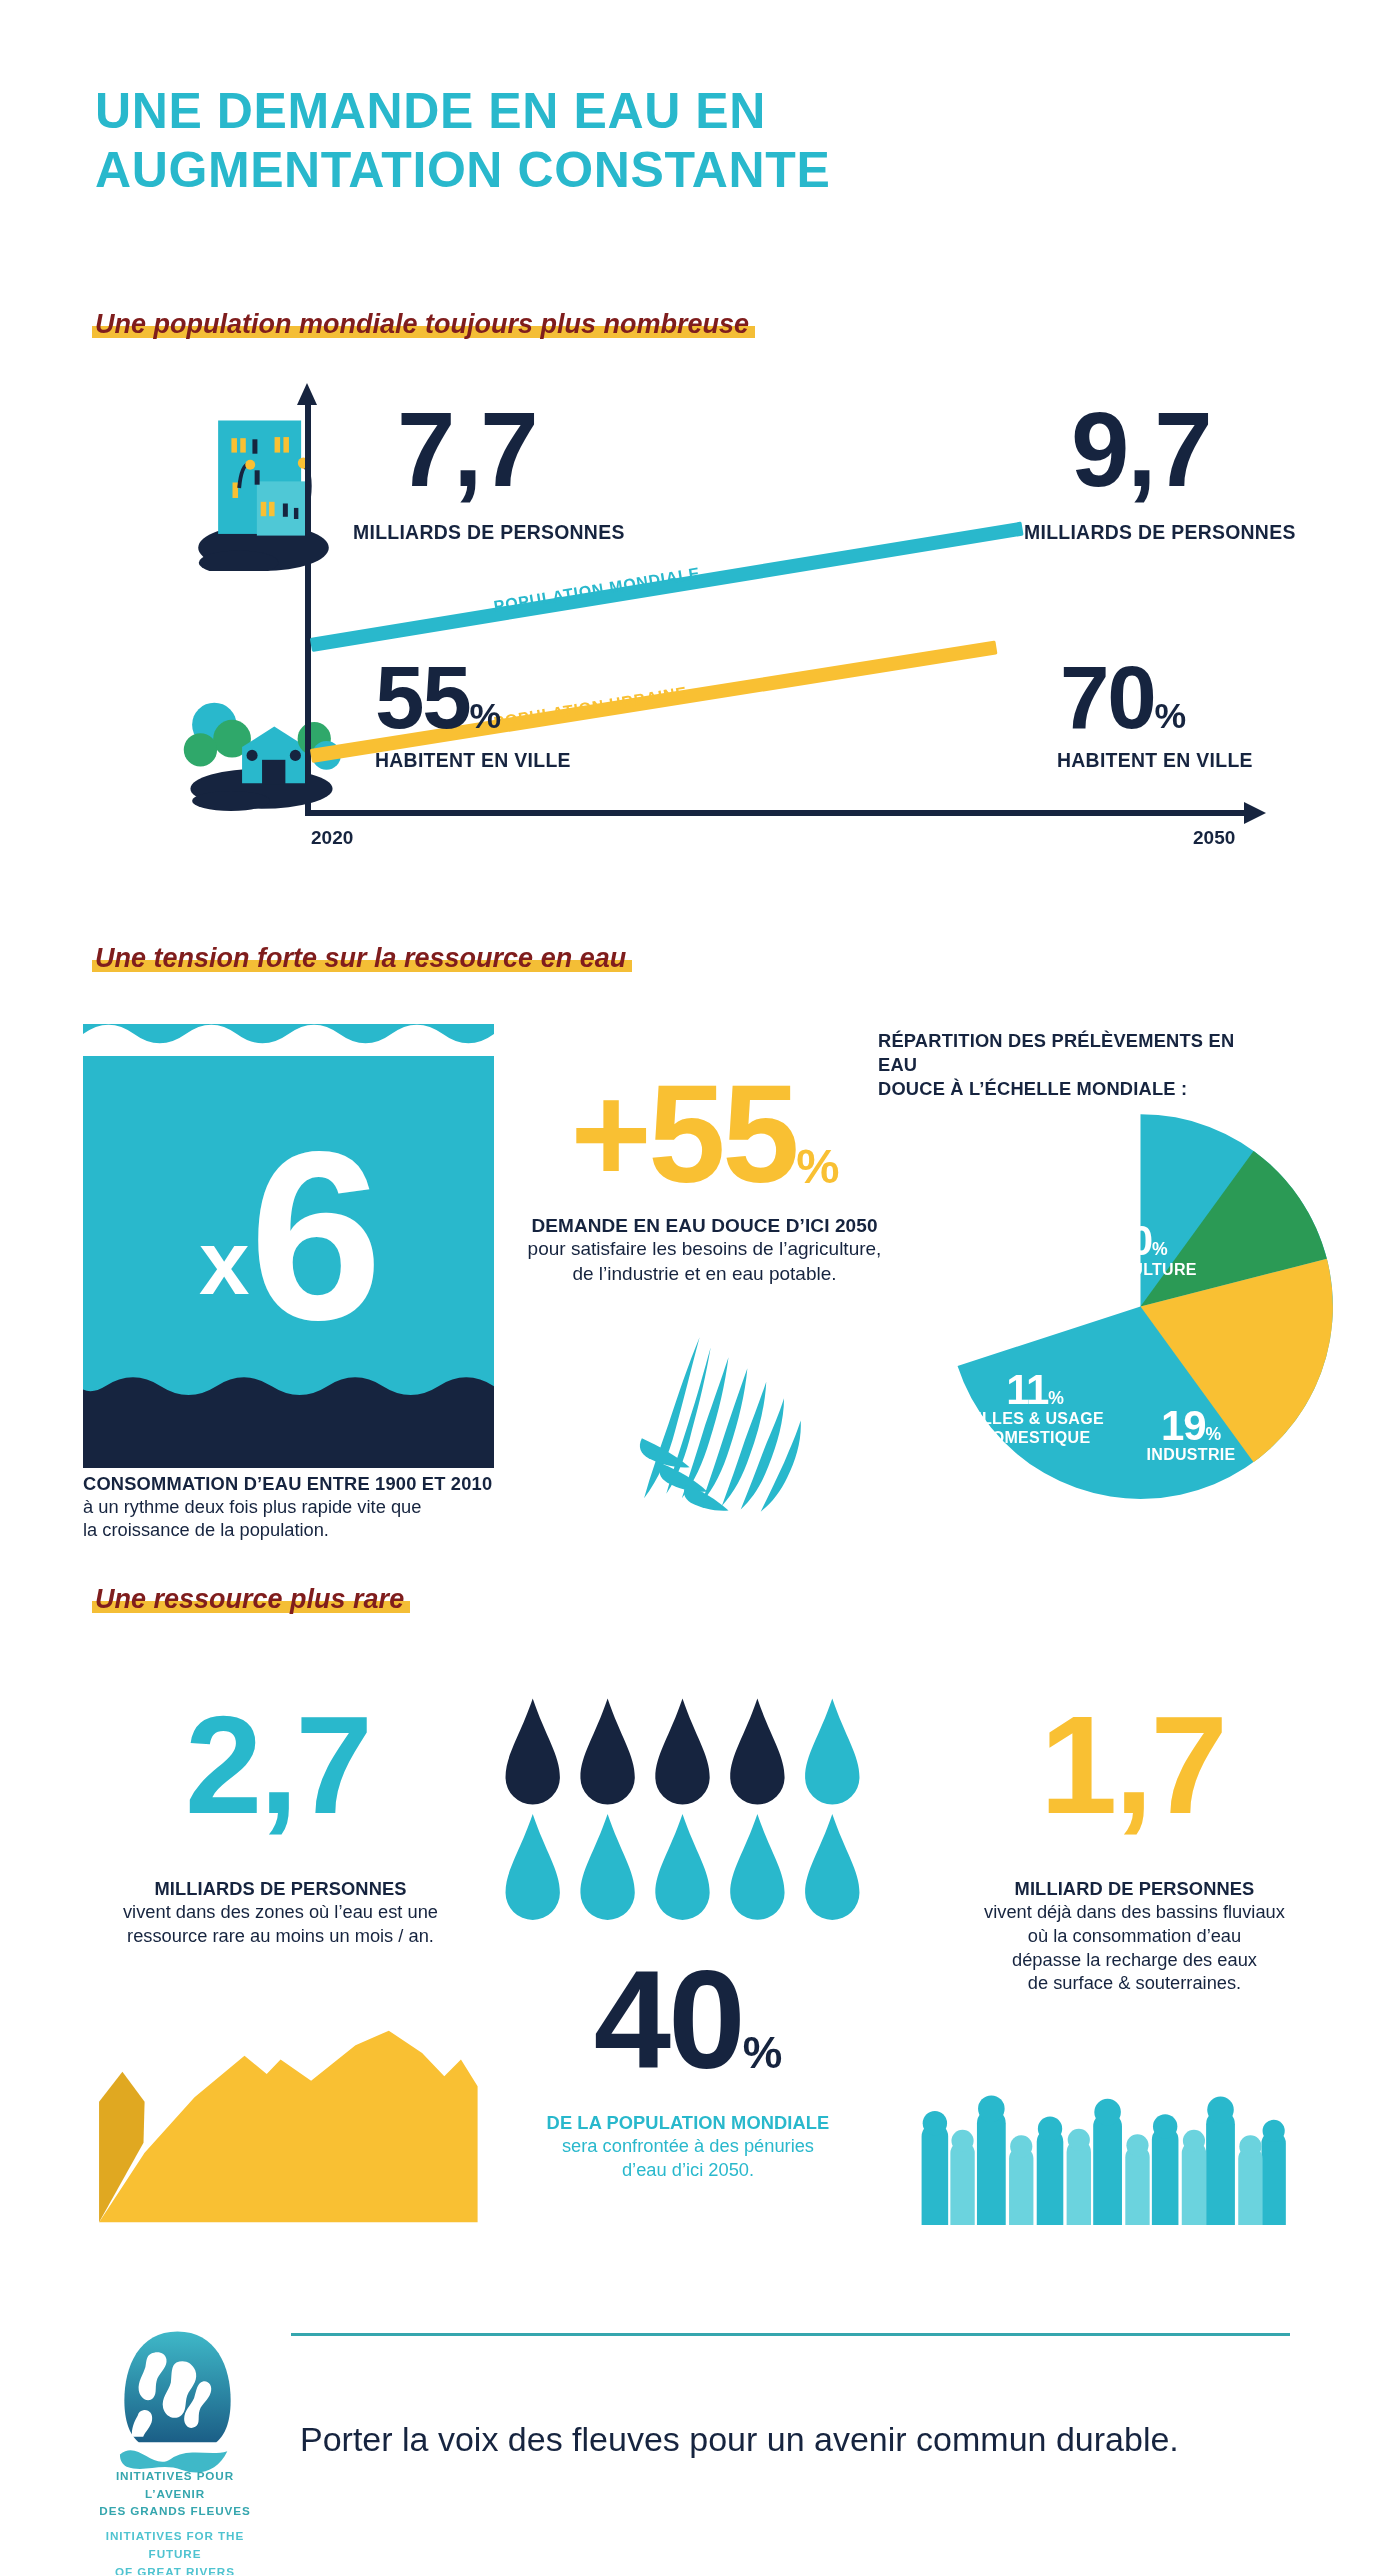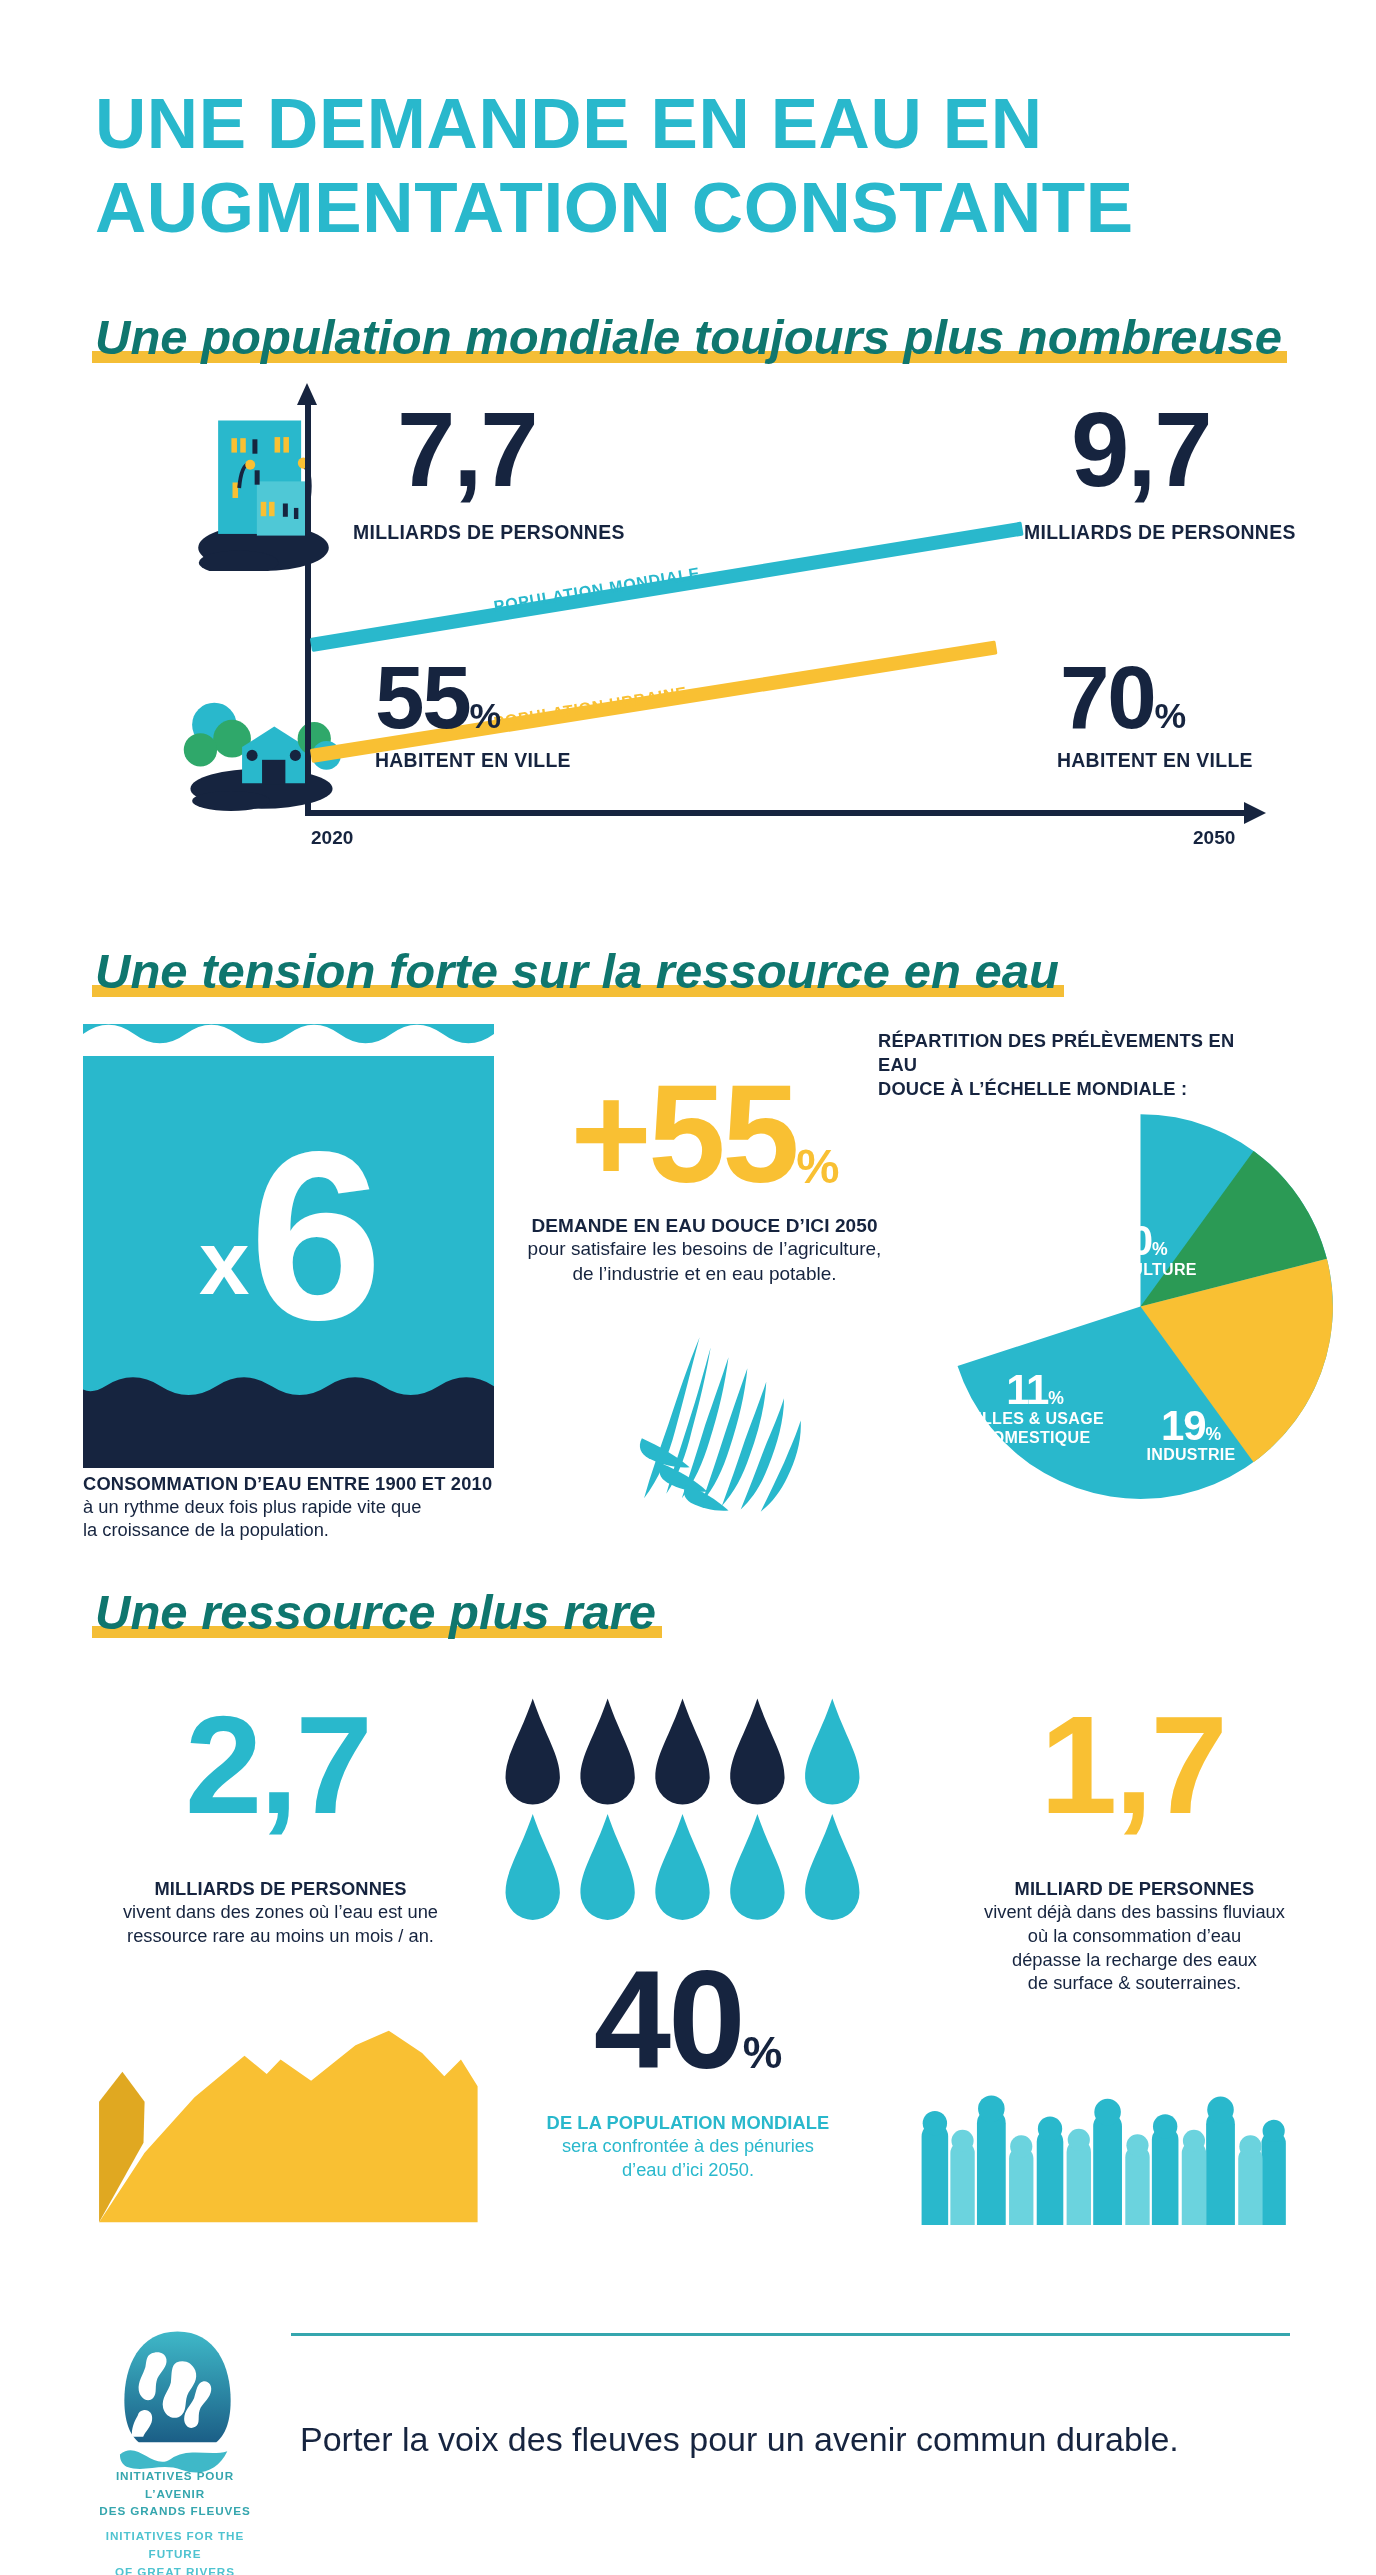--- a/index.html
+++ b/index.html
@@ -10,32 +10,32 @@
     color:#16243f;
     position:relative;
     overflow:hidden;
   }
   .page { position:relative; width:1376px; height:2576px; background:#fff; }
 
   
   .title {
     position:absolute; left:95px; top:82px; width:1165px;
     font-family:"Liberation Sans Narrow","Liberation Sans",sans-serif;
-    font-weight:bold; font-size:71px; line-height:1.18;
+    font-weight:bold; font-size:50px; line-height:1.18;
     letter-spacing:0.6px; color:#29B8CC; text-transform:uppercase;
   }
   .title span { display:block; }
 
   
   .sec-head { position:absolute; display:inline-block; }
   .sec-head .txt {
     position:relative; z-index:2;
     font-family:"Liberation Sans Narrow","Liberation Sans",sans-serif;
     font-style:italic; font-weight:bold;
-    font-size:49px; color:#0f766e; white-space:nowrap;
+    font-size:27px; color:#7f1d1d; white-space:nowrap;
     letter-spacing:0px;
   }
   .sec-head .hl {
     position:absolute; left:-3.3px; right:-5.5px; bottom:2.2px; height:12.2px;
     background:#F4BE36; z-index:1;
   }
 
   
   .chart1 { position:absolute; left:89px; top:383px; width:1204px; height:466px; }
   .axis-v { position:absolute; left:216px; top:16.6px; width:6.1px; height:416px; background:#16243f; }

